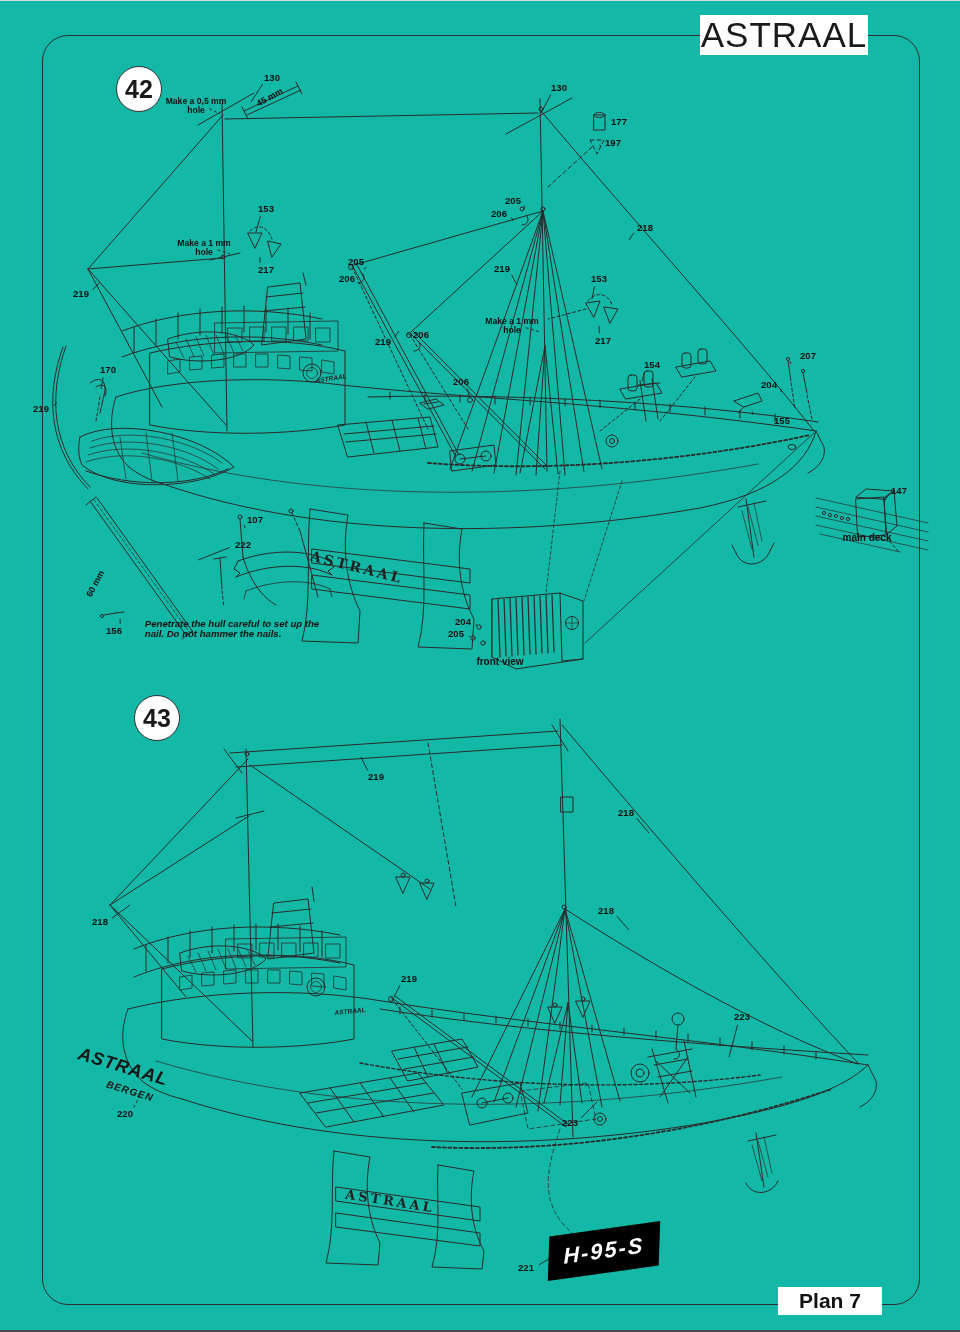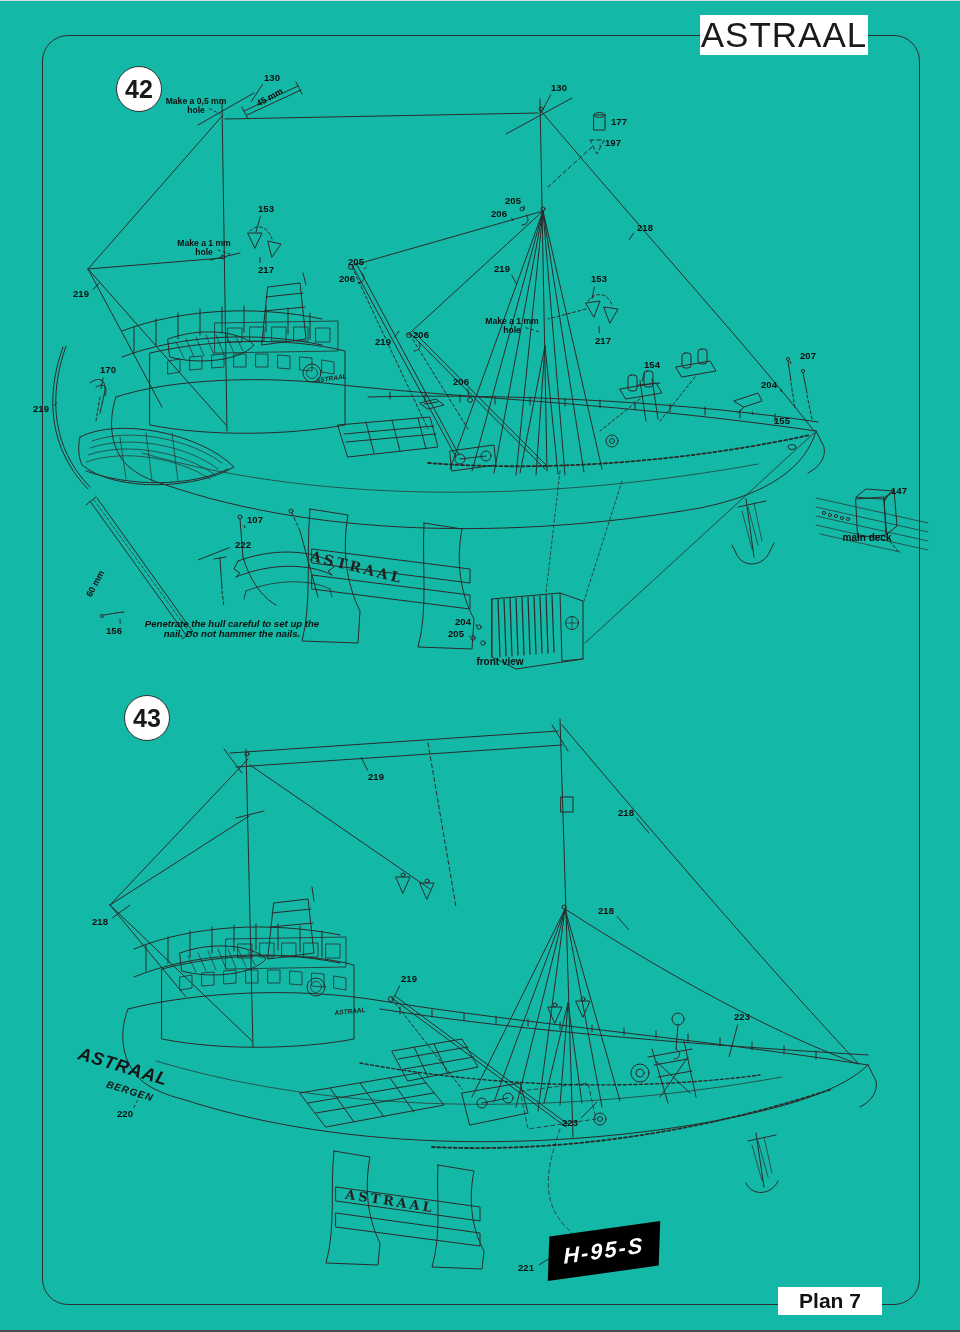--- a/index.html
+++ b/index.html
@@ -11,21 +11,21 @@
   .frame{position:absolute;left:42px;top:34px;width:876px;height:1268px;
          border:1.7px solid #2f2f2f;border-radius:26px;}
   .doc-title{position:absolute;left:700px;top:14px;width:168px;text-align:center;background:#fff;
              font-size:35px;font-weight:400;letter-spacing:1px;color:#1a1a1a;line-height:40px;}
   .plan-label{position:absolute;left:778px;top:1286px;width:104px;text-align:center;background:#fff;
               font-size:21px;font-weight:700;color:#111;line-height:28px;}
   .step-circle{position:absolute;width:44px;height:44px;border:1.6px solid #2f2f2f;border-radius:50%;
                display:flex;align-items:center;justify-content:center;
                font-size:25px;font-weight:600;color:#1a1a1a;background:#fff;text-align:right;}
   #step42-circle{left:116px;top:65px;}
-  #step43-circle{left:124px;top:694px;}
+  #step43-circle{left:134px;top:694px;}
   svg.art,#leaders{position:absolute;left:0;top:0;}
   #labels{position:absolute;left:0;top:0;width:960px;height:1168px;pointer-events:none;}
   .lab{position:absolute;transform:translate(-50%,-50%);font-weight:700;font-size:9.5px;
        color:#101010;white-space:pre-line;text-align:center;line-height:1.08;}
   .lab.dim{font-size:9px;}
   .lab.note-sm{font-size:8.6px;text-align:center;}
   .lab.note-it{font-size:9.6px;font-style:italic;text-align:left;}
   .lab.small{font-size:10px;}
   #leaders line{stroke:#222;stroke-width:.9;}
   .hull-name{position:absolute;left:123px;top:1066px;transform:translate(-50%,-50%) rotate(17deg);
@@ -367,21 +367,21 @@
       <div class="lab num" style="left: 769px; top: 384px;">204</div>
       <div class="lab num" style="left: 761px; top: 420px; margin-left: 21px;">155</div>
       <div class="lab num" style="left: 899px; top: 490px;">147</div>
       <div class="lab small" style="left: 867px; top: 537px;">main deck</div>
       <div class="lab num" style="left: 108px; top: 369px;">170</div>
       <div class="lab num" style="left: 41px; top: 408px;">219</div>
       <div class="lab num" style="left: 243px; top: 544px;">222</div>
       <div class="lab dim" style="left: 96px; top: 583px; transform: translate(-50%, -50%) rotate(-62deg);">60 mm</div>
       <div class="lab num" style="left: 255px; top: 519px;">107</div>
       <div class="lab num" style="left: 114px; top: 630px;">156</div>
-      <div class="lab note-it" style="left: 232px; top: 628px; text-align: center;">Penetrate the hull careful to set up the
+      <div class="lab note-it" style="left: 232px; top: 628px;">Penetrate the hull careful to set up the
 nail. Do not hammer the nails.</div>
       <div class="lab num" style="left: 463px; top: 621px;">204</div>
       <div class="lab num" style="left: 456px; top: 633px;">205</div>
       <div class="lab small" style="left: 500px; top: 661px;">front view</div>
       <div class="lab num" style="left: 376px; top: 776px;">219</div>
       <div class="lab num" style="left: 100px; top: 921px;">218</div>
       <div class="lab num" style="left: 626px; top: 812px;">218</div>
       <div class="lab num" style="left: 606px; top: 910px;">218</div>
       <div class="lab num" style="left: 409px; top: 978px;">219</div>
       <div class="lab num" style="left: 742px; top: 1016px;">223</div>

